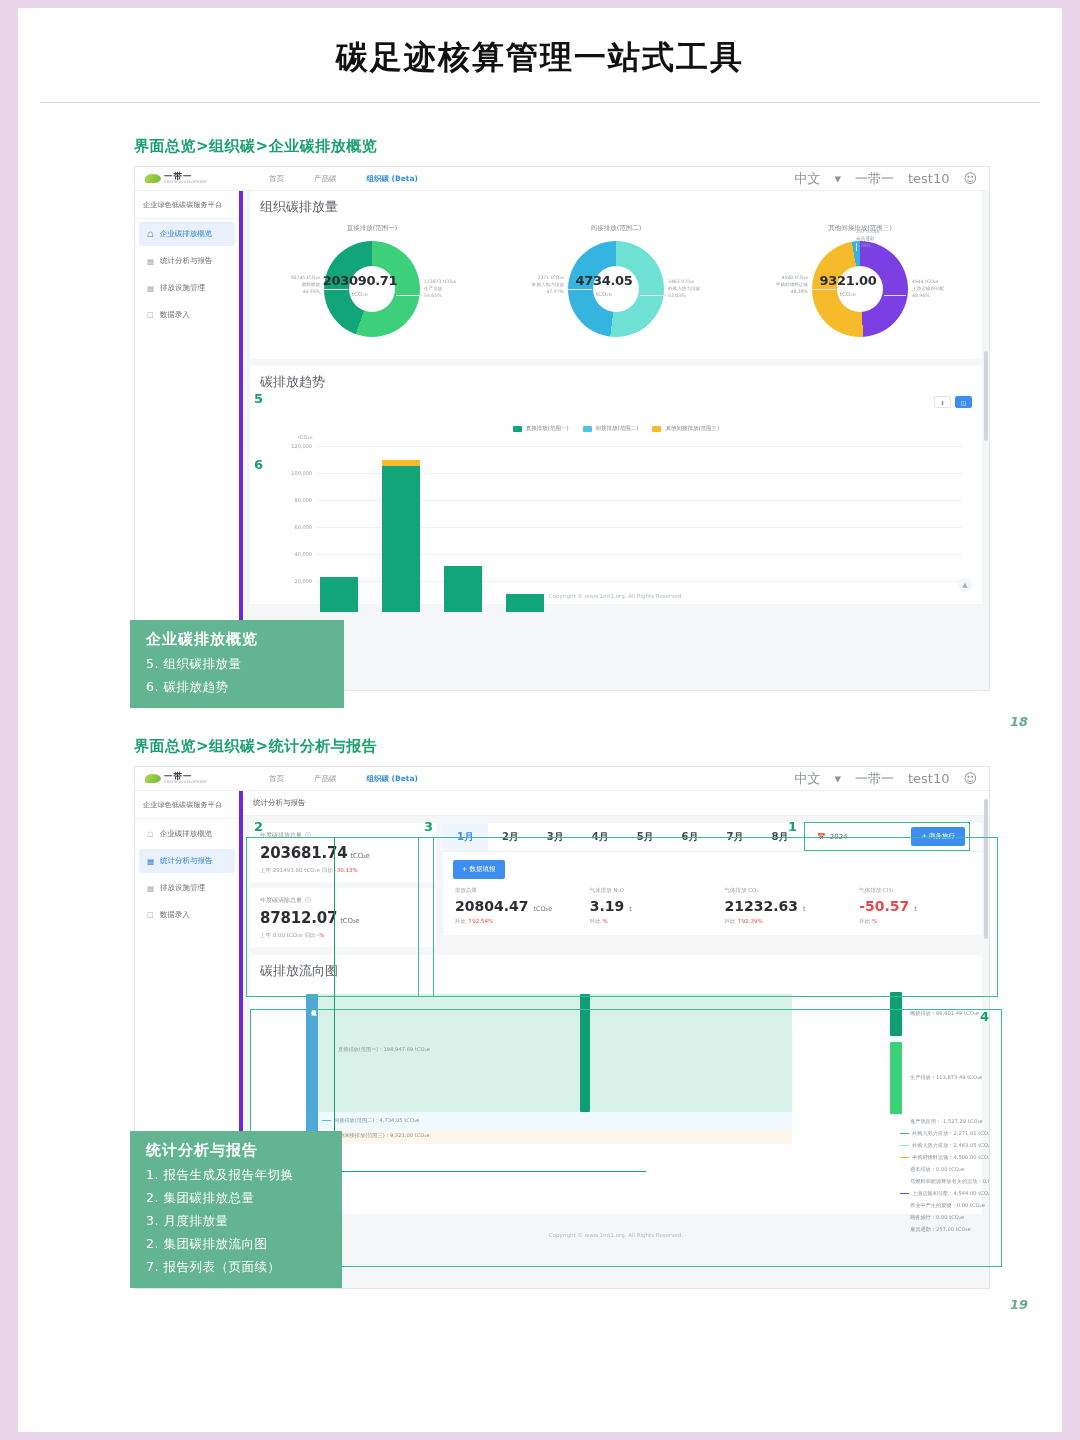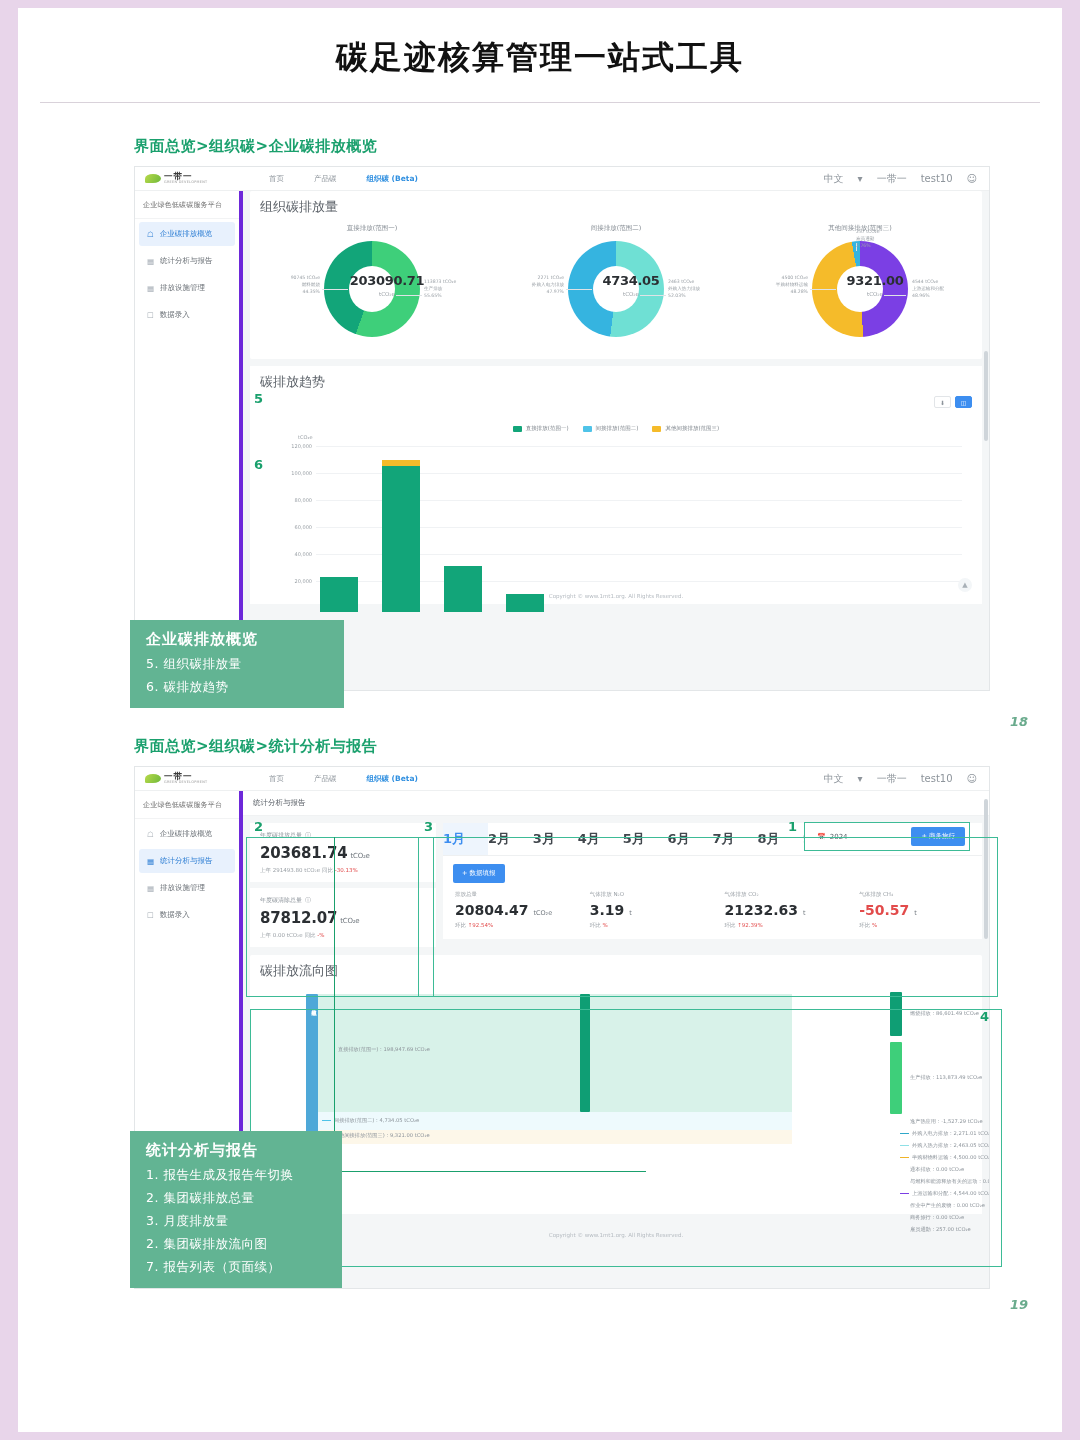--- a/index.html
+++ b/index.html
@@ -63,21 +63,21 @@
     border-radius: 50% 50% 50% 10%;
     background: linear-gradient(120deg,#b8d94a,#6fb93b);
   }
   .logo-txt { font-size: 7px; color: #5f5f5f; line-height: 1.05; }
   .logo-txt b { font-size: 8.5px; color: #3c3c3c; letter-spacing: 1px; }
   .logo-txt i { font-style: normal; font-size: 3.4px; color: #9b9b9b; letter-spacing: .3px; display:block;}
   .topnav { display: flex; gap: 30px; padding-left: 26px; flex: 1; }
   .topnav span { font-size: 7.5px; color: #8d949b; }
   .topnav span.active { color: #2f8fe0; font-weight: bold; }
   .topright { display: flex; align-items: center; gap: 14px; padding-right: 12px; }
-  .topright span { font-size: 10px; color: #8d949b; }
+  .topright span { font-size: 13px; color: #8d949b; }
   .user-ic { font-size: 8px; color: #9aa0a6; }
   
   .app-body { display: flex; }
   .sidebar {
     width: 108px;
     background: #fff;
     border-right: 4px solid #6d28d9;
     padding-top: 4px;
     flex-shrink: 0;
   }
@@ -123,21 +123,21 @@
   .donut {
     position: absolute; left: 52px; top: -2px;
     width: 96px; height: 96px; border-radius: 50%;
   }
   .donut::after {
     content: ""; position: absolute;
     left: 25px; top: 25px; width: 46px; height: 46px;
     background: #fff; border-radius: 50%;
   }
   .donut-center {
-    position: absolute; left: 67px; top: 30px;
+    position: absolute; left: 40px; top: 30px;
     width: 96px; text-align: center; z-index: 3;
   }
   .donut-center .v { font-size: 13px; font-weight: bold; color: #2b2f33; letter-spacing: -.3px;}
   .donut-center .u { font-size: 5.5px; color: #9aa0a6; margin-top: 3px; }
   .dlabel { position: absolute; font-size: 4.6px; color: #9aa0a6; line-height: 1.5; white-space: nowrap; }
   .dlabel.l { right: 152px; text-align: right; top: 32px; }
   .dlabel.r { left: 152px; text-align: left; top: 36px; }
   .dlabel.t { left: 96px; top: -14px; text-align: left; }
   .lead { position:absolute; height:1px; background:#dfe3e6; }
   
@@ -184,21 +184,21 @@
   .leader { position: absolute; background: #1aa06d; z-index: 39; }
   .hl-box { position: absolute; border: 1.5px solid #3dbb96; z-index: 38; }
   
   .kpi-card { background: #fff; padding: 8px 10px; }
   .kpi-label { font-size: 6px; color: #8d949b; display: flex; align-items: center; gap: 3px; }
   .kpi-val { font-size: 15px; font-weight: bold; color: #2b2f33; margin-top: 4px; letter-spacing: -.2px;}
   .kpi-val small { font-size: 7px; font-weight: normal; color: #70777e; margin-left: 3px; }
   .kpi-sub { font-size: 5.5px; color: #9aa0a6; margin-top: 5px; }
   .kpi-sub b { color: #e24b4b; font-weight: normal; }
   .mtabs { display: flex; border-bottom: 1px solid #eef0f1; background: #fff; }
-  .mtab { flex: 1; font-size: 13px; color: #41474d; padding: 7px 0; font-weight: bold;}
+  .mtab { flex: 1; text-align: center; font-size: 10px; color: #41474d; padding: 7px 0; font-weight: bold;}
   .mtab.active { color: #3d8ef0; background: #eef5fd; }
   .mtab.dim { color: #c6cbd0; }
   .genbtn {
     display: inline-block; background: #3d8ef0; color: #fff;
     font-size: 6.5px; padding: 5px 9px; border-radius: 2px; margin: 8px 0 0 10px;
   }
   .m-metrics { display: flex; padding: 8px 0 10px 0; background: #fff; }
   .m-metric { flex: 1; padding-left: 12px; }
   .m-metric .l { font-size: 5.5px; color: #9aa0a6; }
   .m-metric .v { font-size: 14px; font-weight: bold; color: #2b2f33; margin-top: 4px; }

